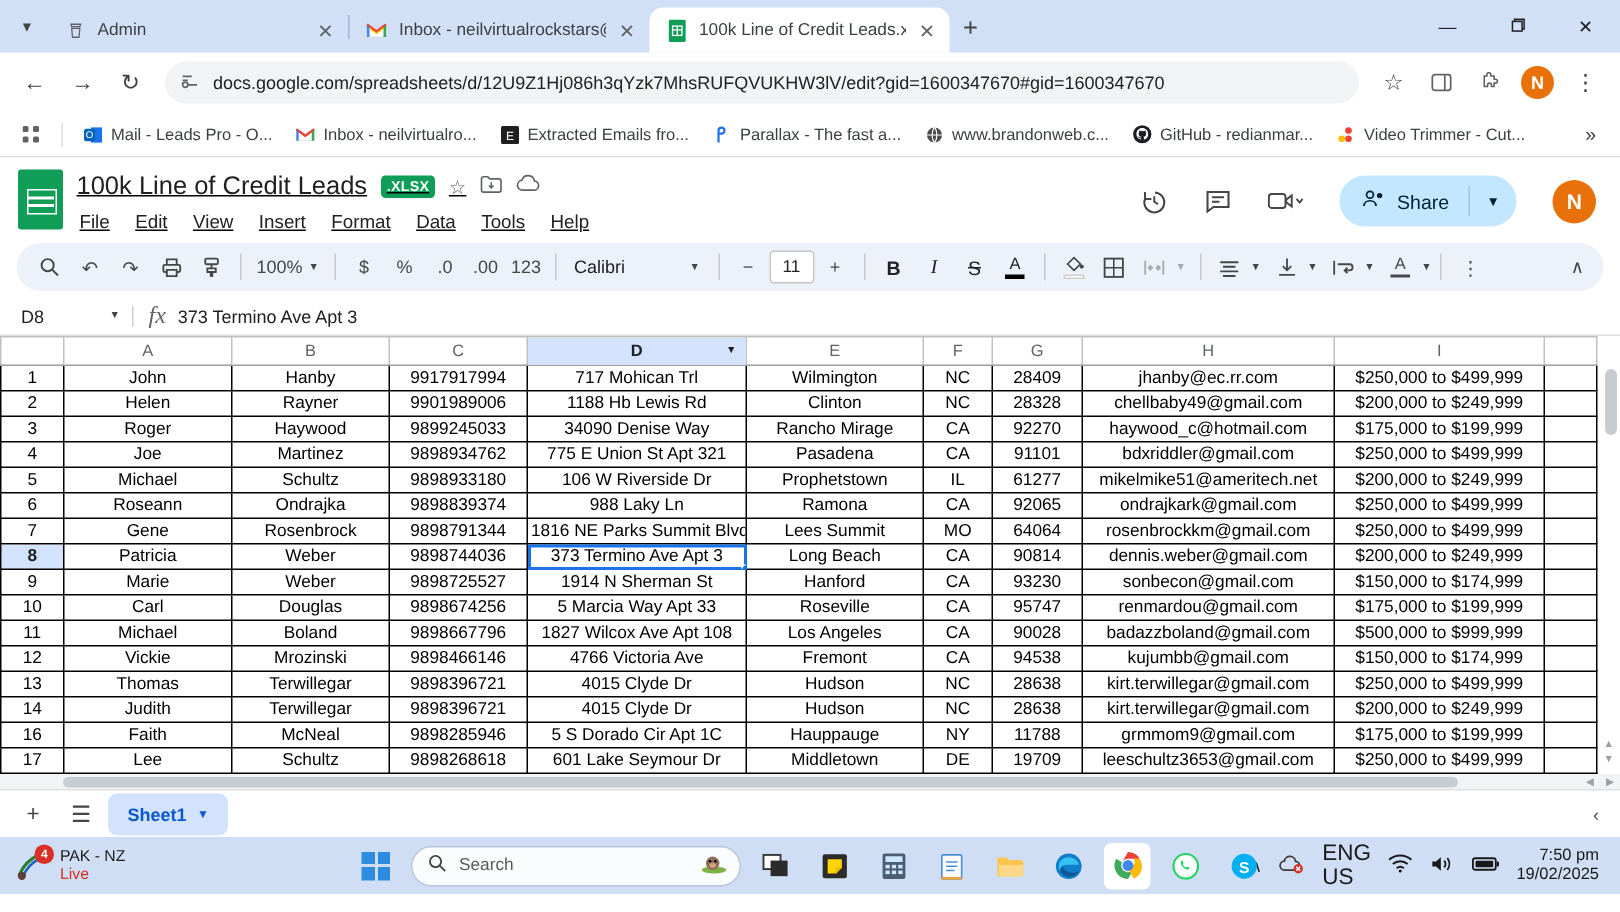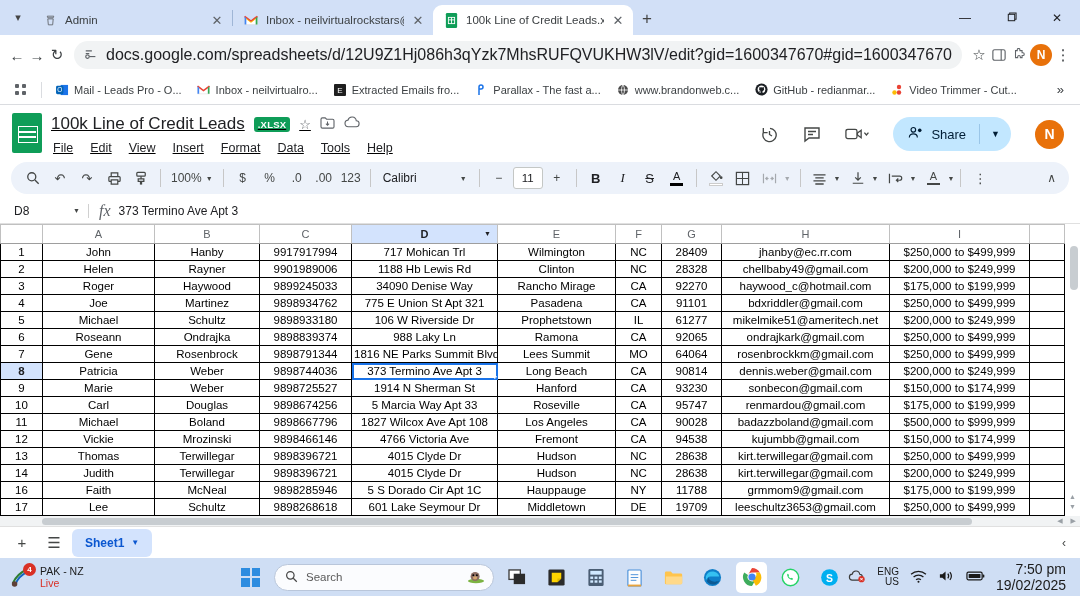--- a/index.html
+++ b/index.html
@@ -44,21 +44,21 @@
 
   .chrome-toolbar {
     height: 40px; background: #fff; display: flex; align-items: center;
     gap: 2px; padding: 0 8px;
   }
   .navbtn { width: 30px; height: 30px; display:flex; align-items:center;
     justify-content:center; color:#3c4043; font-size: 15px; }
   .omnibox {
     flex: 1; height: 28px; background: #f1f3f4; border-radius: 14px;
     display: flex; align-items: center; gap: 8px; padding: 0 10px;
-    margin: 0 6px; font-size: 16px; color: #202124;
+    margin: 0 6px; font-size: 12px; color: #202124;
   }
   .omni-url { flex:1; white-space: nowrap; overflow: hidden; }
   .profile-av {
     width: 22px; height: 22px; border-radius: 50%; background: #e8710a;
     color: #fff; font-size: 12px; display:flex; align-items:center;
     justify-content:center; font-weight: bold;
   }
 
   .bookmarks {
     height: 30px; background: #fff; display: flex; align-items: center;
@@ -233,22 +233,22 @@
     width: 220px; height: 27px; background:#fbfcfe; border-radius: 14px;
     border: 1px solid #b9c6da; display:flex; align-items:center; gap:8px;
     padding: 0 8px 0 10px; font-size: 11.5px; color: #5a5a5a;
   }
   .sb-text { flex:1; }
   .tb-app { width: 31px; height: 31px; display:flex; align-items:center;
     justify-content:center; font-size: 17px; position:relative; border-radius:5px;}
   .tb-app.active { background: #ffffff; }
   .tray { margin-left:auto; display:flex; align-items:center; gap: 11px;
     font-size: 11px; padding-right: 6px; }
-  .tray-lang { line-height: 1.05; text-align:right; font-size: 10px; }
-  .tray-clock { line-height: 1.15; text-align:right; font-size: 14px; }
+  .tray-lang { line-height: 1.05; text-align:left; font-size: 15px; }
+  .tray-clock { line-height: 1.15; text-align:right; font-size: 11px; }
 </style>
 </head>
 <body>
 
 <div class="chrome-tabstrip">
   <div class="tabstrip-chevron">▾</div>
 
   <div class="tab inactive">
     <span class="tab-fav">
       <svg width="13" height="13" viewBox="0 0 24 24">

